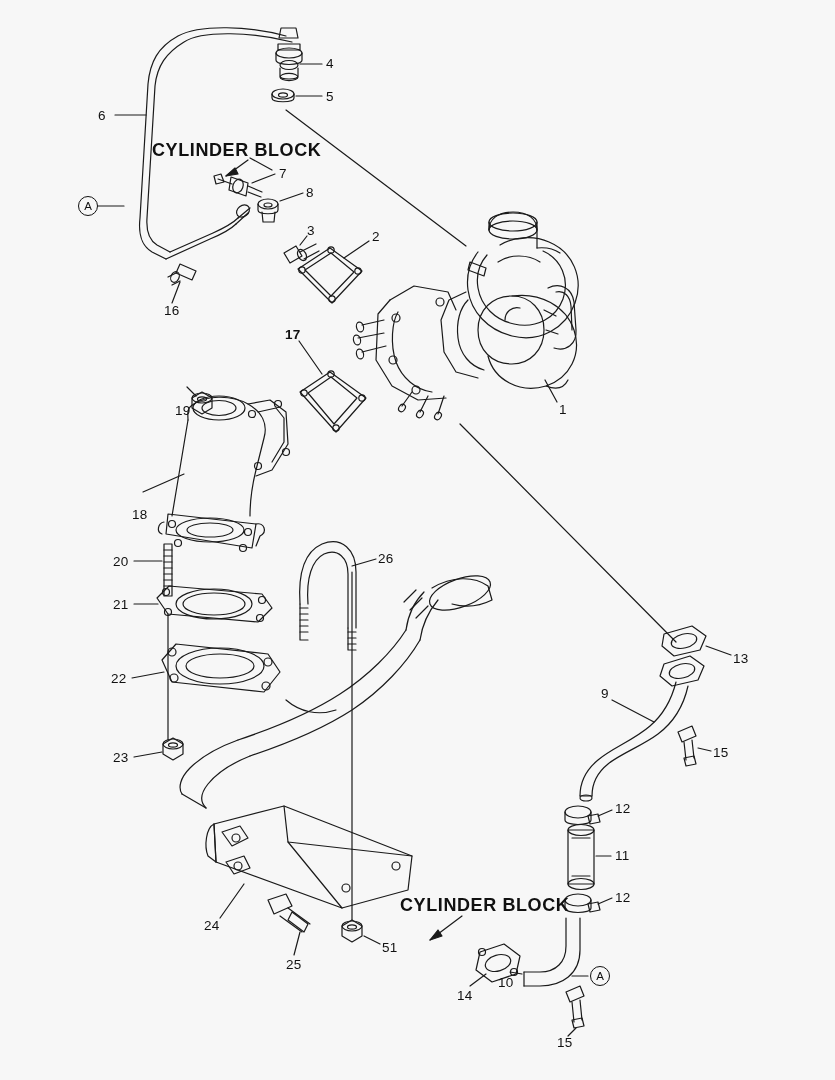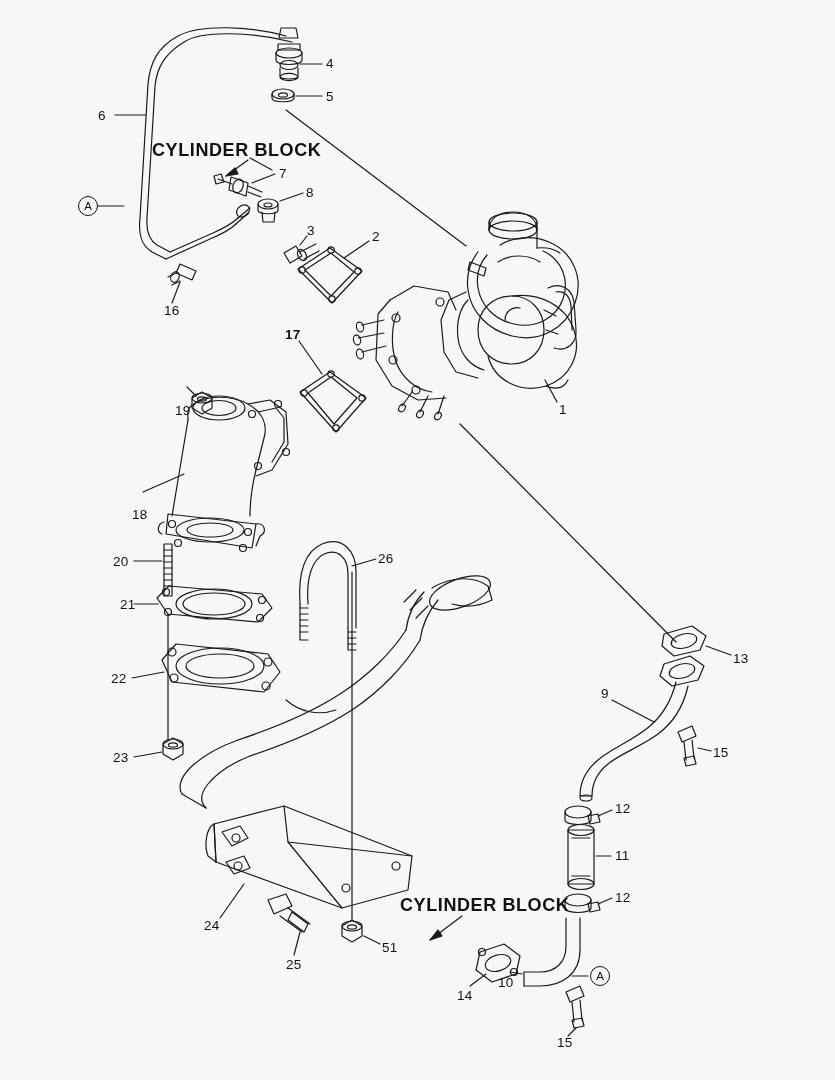--- a/index.html
+++ b/index.html
@@ -417,21 +417,21 @@
   <div class="lbl num" style="left:615px; top:890px;">12</div>
   <div class="lbl num" style="left:733px; top:651px;">13</div>
   <div class="lbl num" style="left:457px; top:988px;">14</div>
   <div class="lbl num" style="left:713px; top:745px;">15</div>
   <div class="lbl num" style="left:557px; top:1035px;">15</div>
   <div class="lbl num" style="left:164px; top:303px;">16</div>
   <div class="lbl num" style="left:285px; top:327px;font-weight:bold;">17</div>
   <div class="lbl num" style="left:132px; top:484px;margin-top:23px;">18</div>
   <div class="lbl num" style="left:175px; top:367px;margin-top:36px;">19</div>
   <div class="lbl num" style="left:113px; top:554px;text-align:center;">20</div>
-  <div class="lbl num" style="left:120px; top:597px;">21</div>
+  <div class="lbl num" style="left:113px; top:597px;">21</div>
   <div class="lbl num" style="left:111px; top:671px;">22</div>
   <div class="lbl num" style="left:113px; top:750px;">23</div>
   <div class="lbl num" style="left:204px; top:918px;">24</div>
   <div class="lbl num" style="left:286px; top:957px;">25</div>
   <div class="lbl num" style="left:378px; top:551px;">26</div>
   <div class="lbl num" style="left:382px; top:940px;">51</div>
 
 </div>
 
 </body></html>

